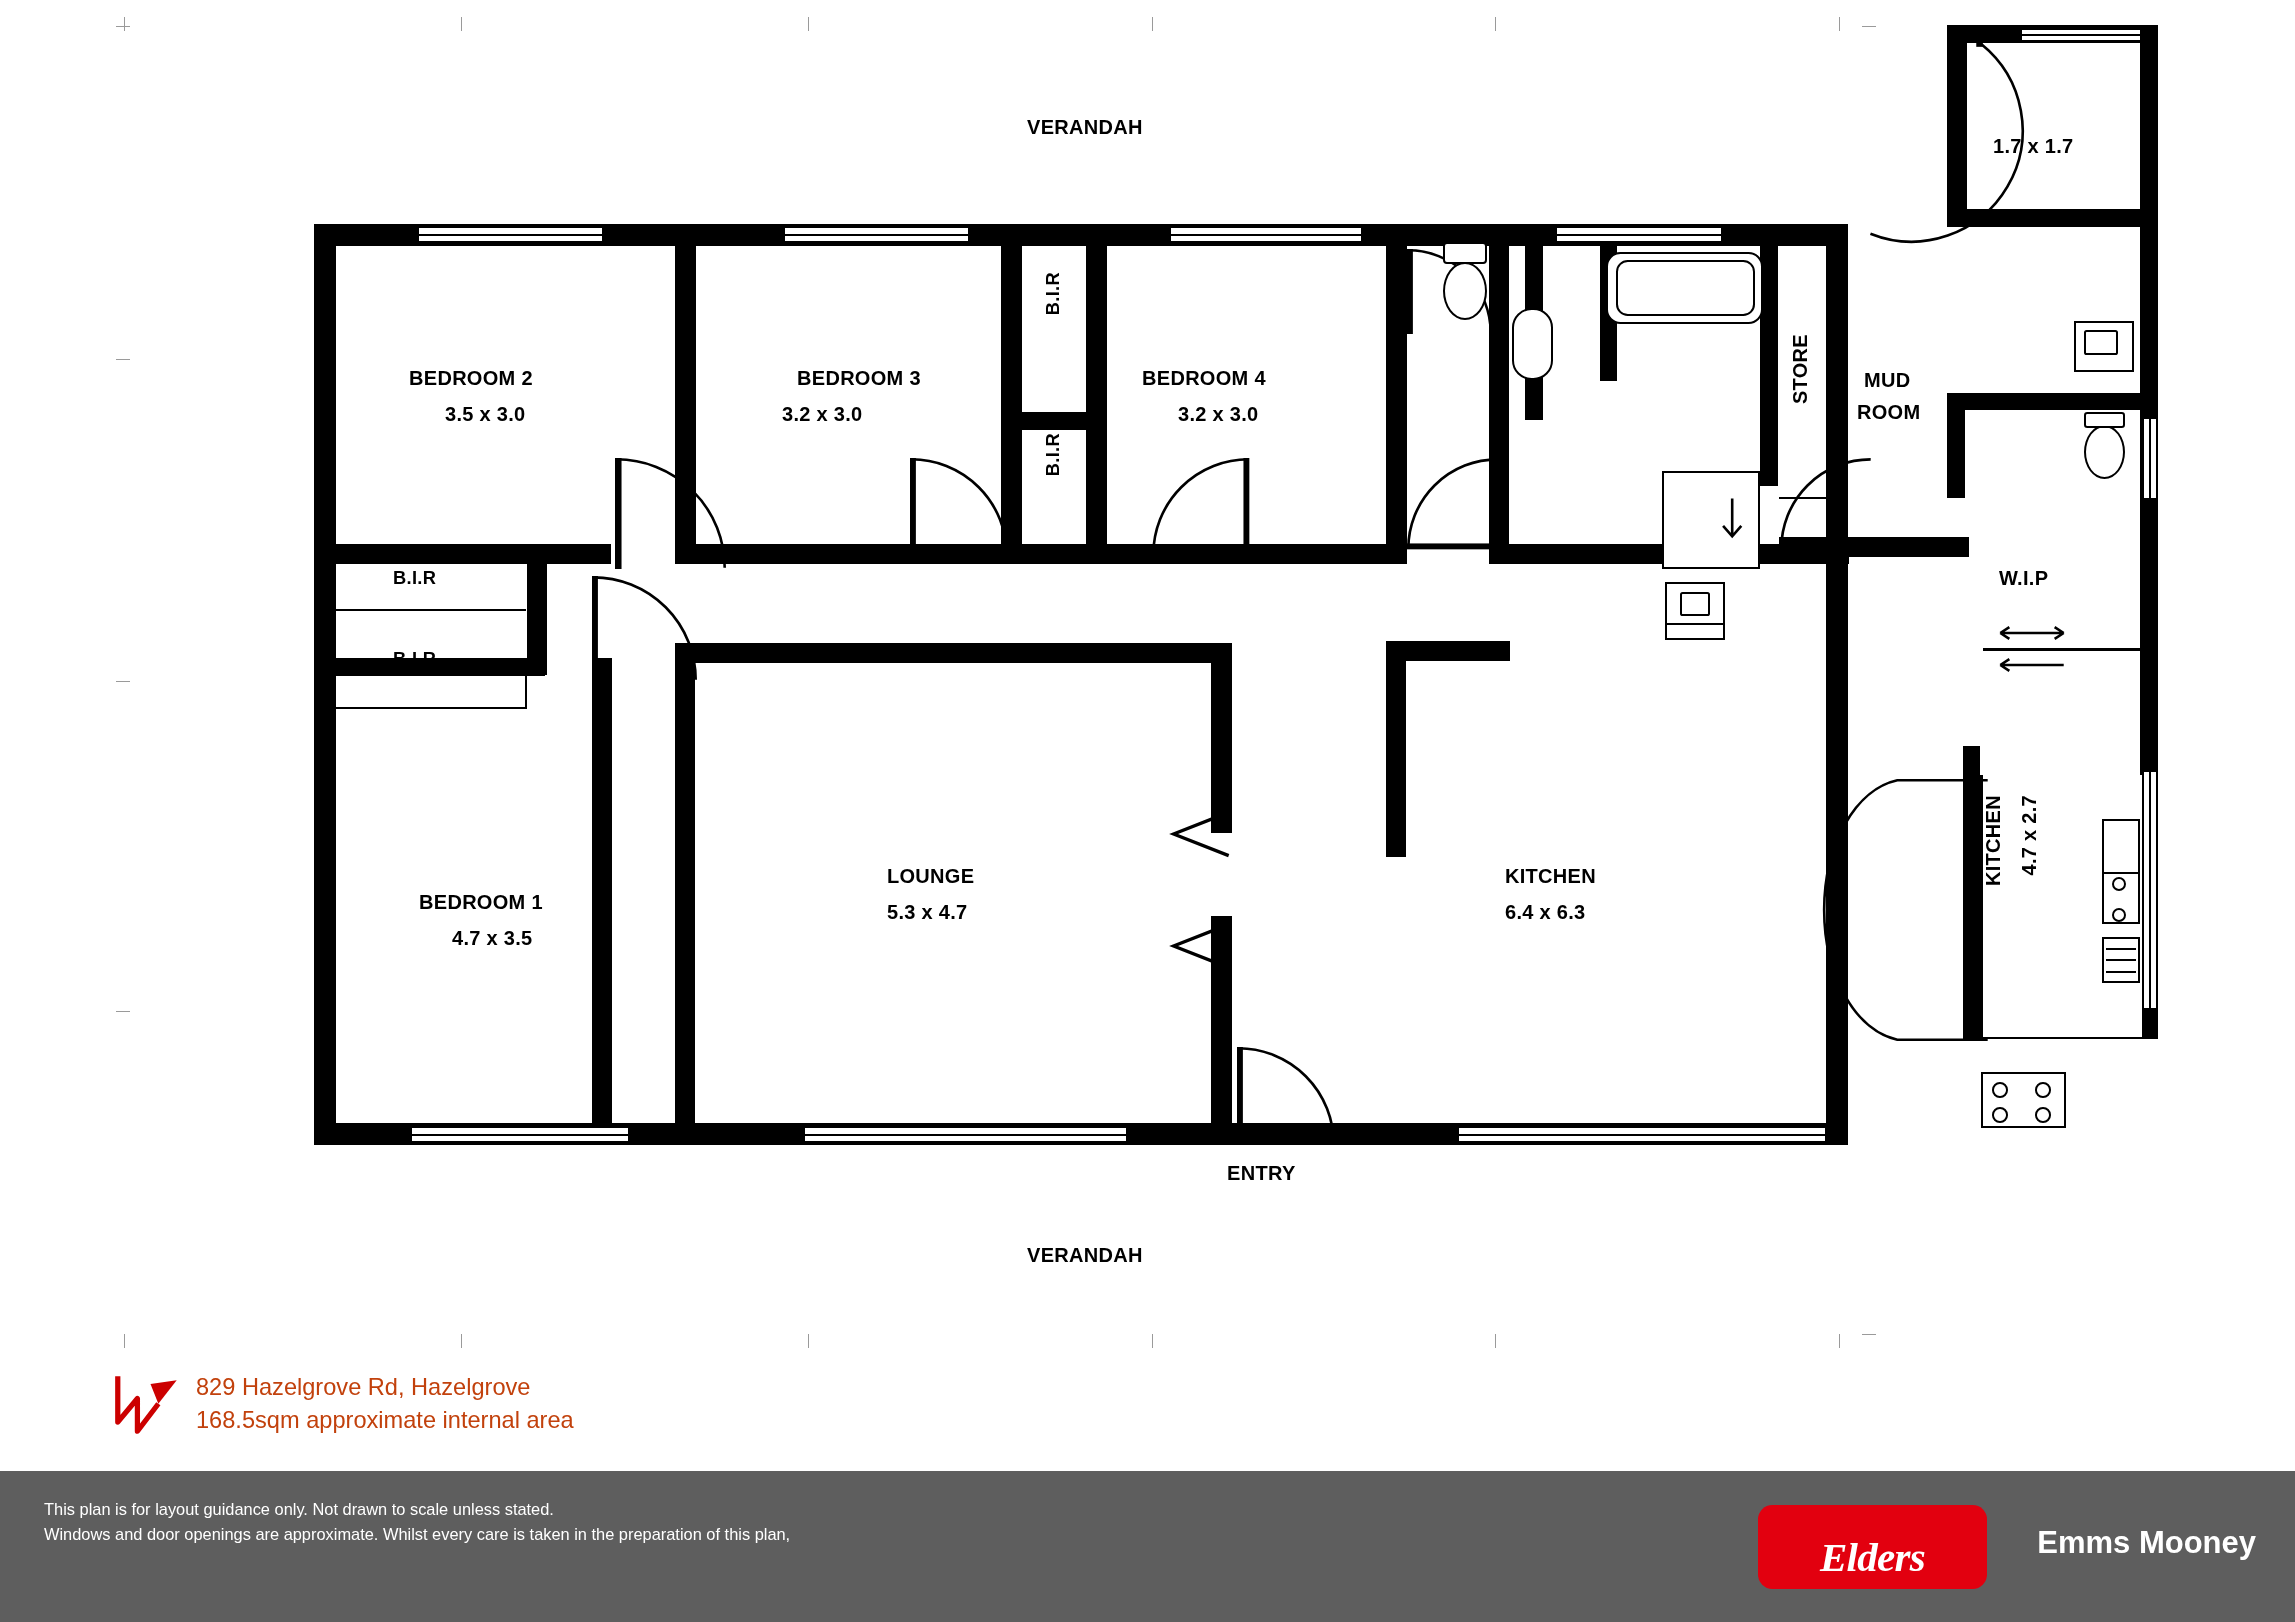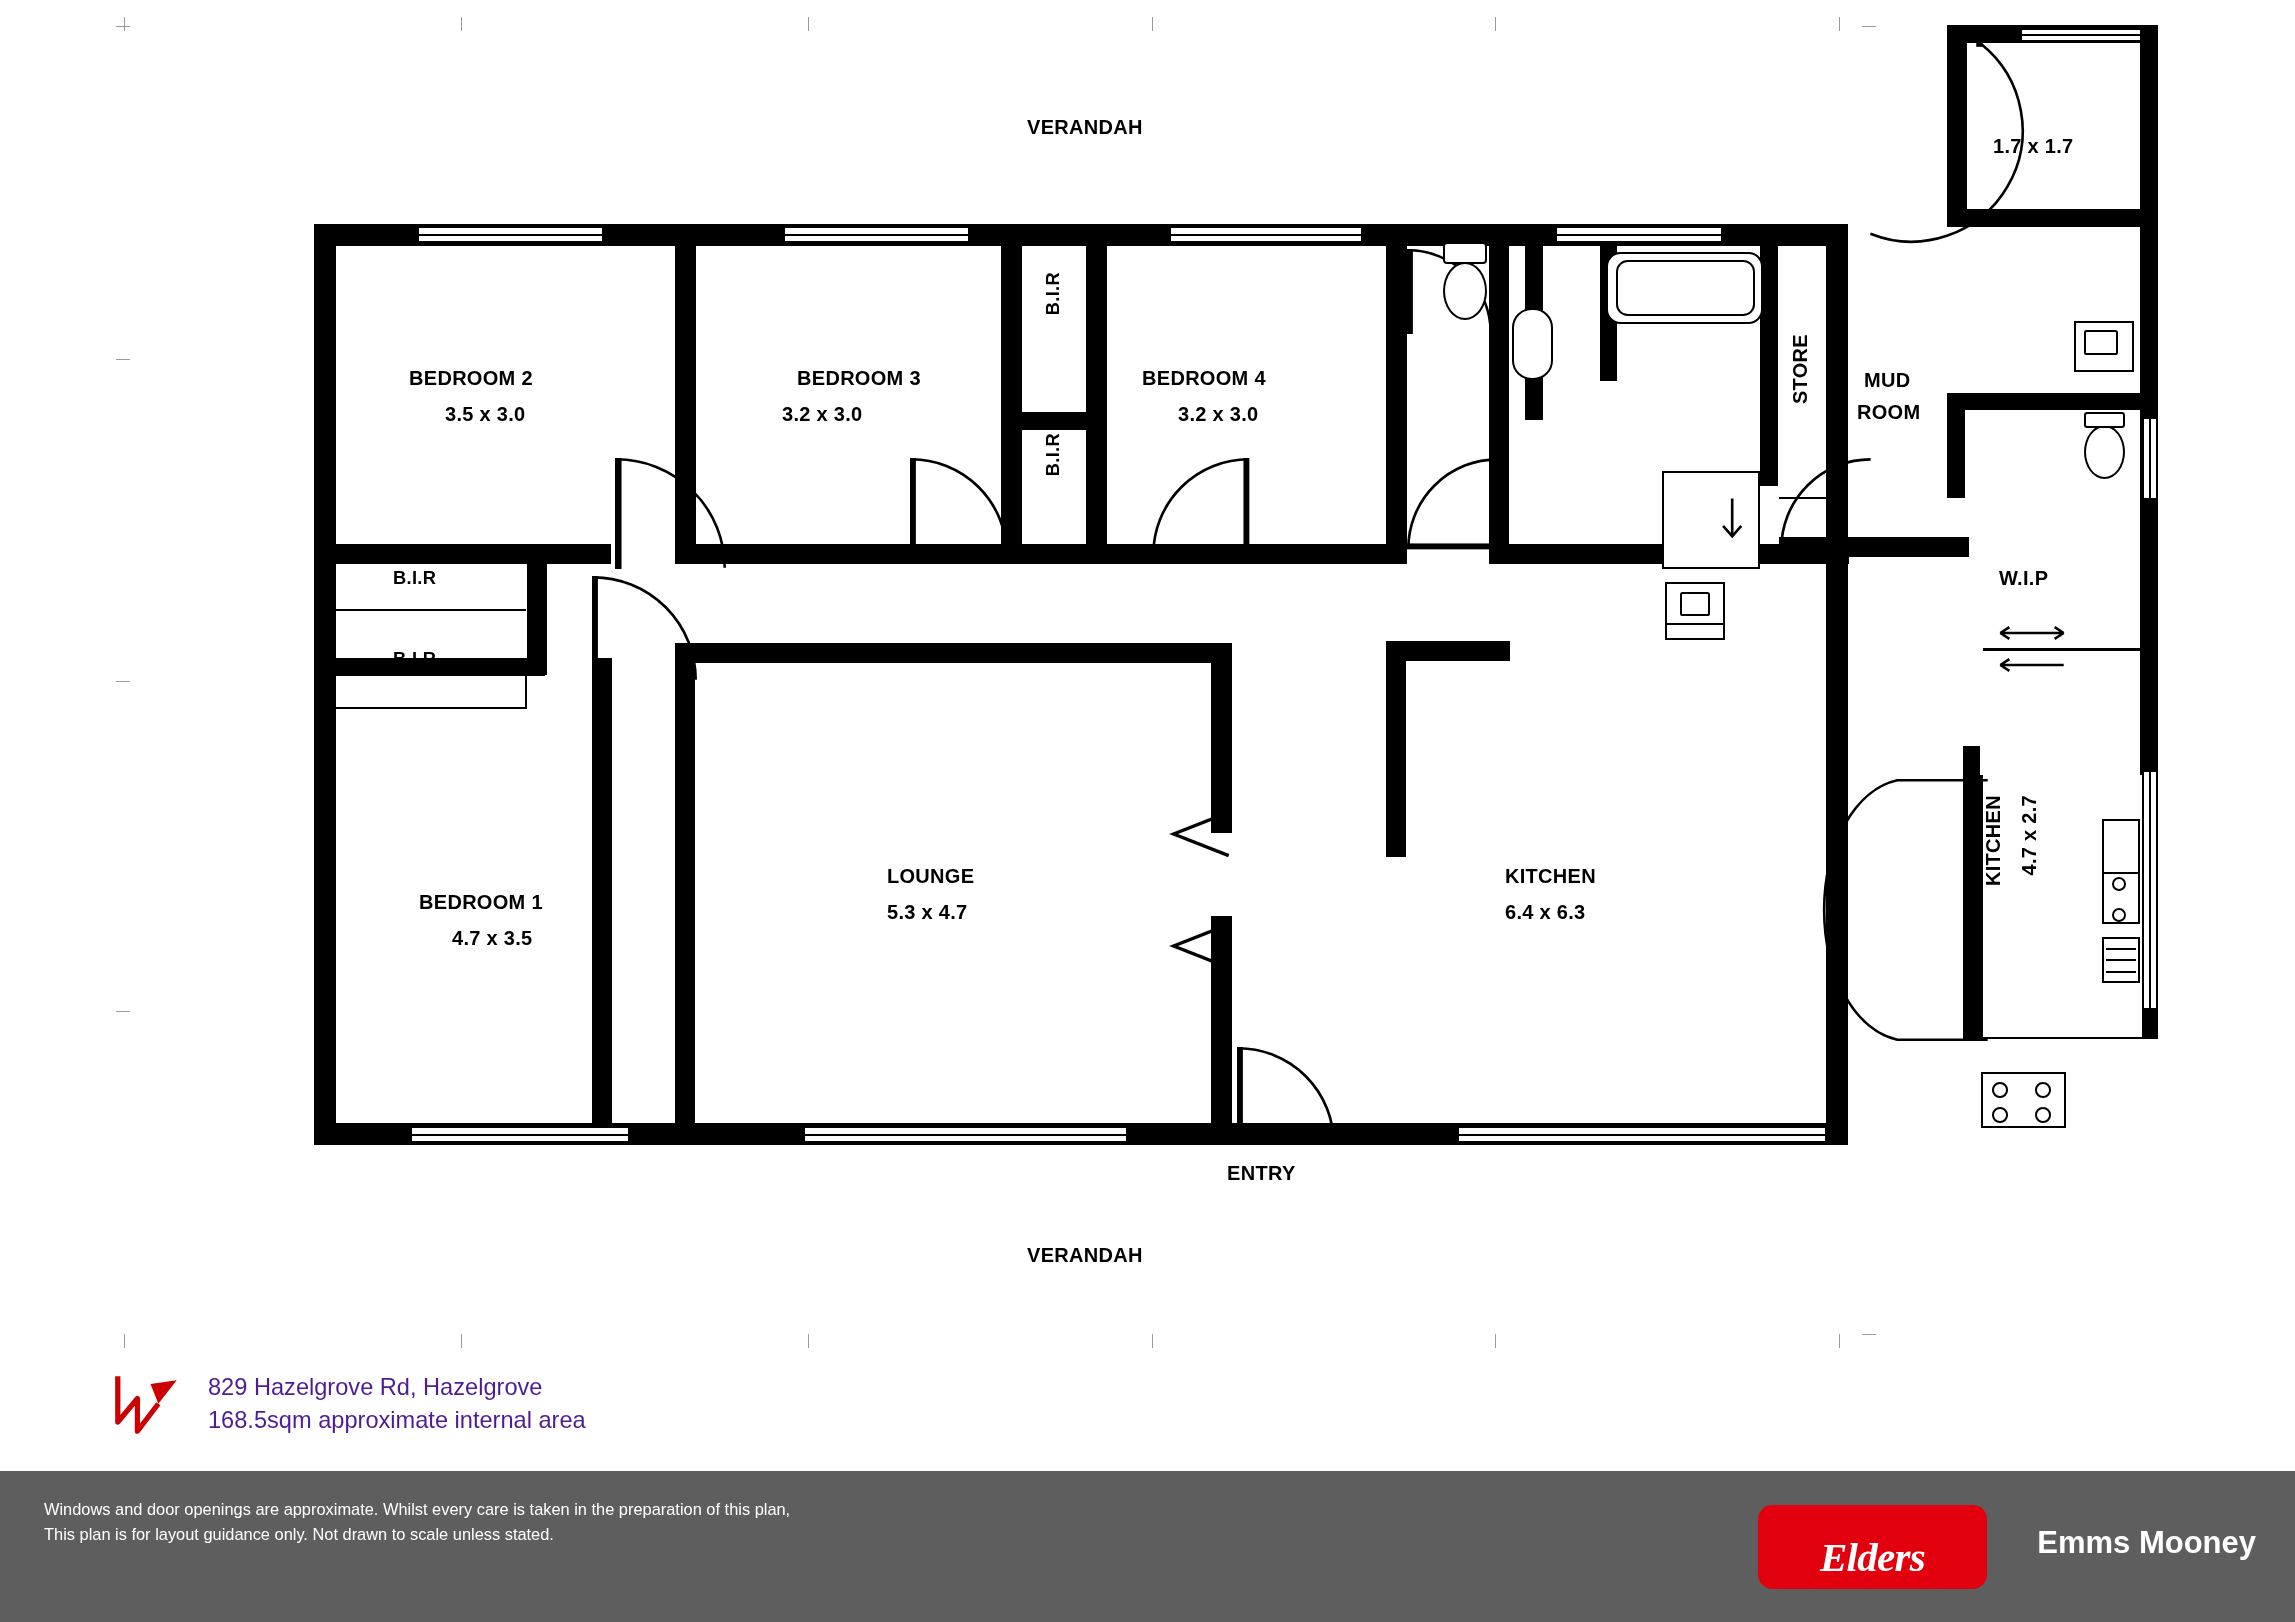--- a/index.html
+++ b/index.html
@@ -29,21 +29,21 @@
   .door svg{display:block;overflow:visible;}
 
   
   .fix{position:absolute;border:2px solid #000;box-sizing:border-box;background:#fff;}
   .fix-r{border-radius:9.2px;}
   .fix-oval{border-radius:50%;}
 
   
   #footer-bar{position:absolute;left:0;top:1471px;width:2295px;height:152px;background:#5e5e5e;}
   #disclaimer{position:absolute;left:44px;top:1497px;color:#fff;font-size:16.4px;line-height:1.55;font-family:"Liberation Sans",sans-serif;}
-  #addr-block{position:absolute;left:208px;top:1371px;color:#4c1d95;font-size:23.6px;line-height:1.38;font-family:"Liberation Sans",sans-serif;}
+  #addr-block{position:absolute;left:196px;top:1371px;color:#c2410c;font-size:23.6px;line-height:1.38;font-family:"Liberation Sans",sans-serif;}
   #north{position:absolute;left:111px;top:1371px;width:79px;height:72px;}
 
   #elders-logo{position:absolute;right:308px;top:1505px;width:229px;height:84px;background:#e2000f;border-radius:14.4px;display:flex;align-items:center;justify-content:center;}
   #elders-logo span{color:#fff;font-size:41px;font-weight:bold;letter-spacing:-0.7px;font-family:"Liberation Serif",serif;font-style:italic;margin-top:20px;}
   #agency-name{position:absolute;right:39px;top:1525px;color:#fff;font-size:31px;font-weight:bold;font-family:"Liberation Sans",sans-serif;}
 </style>
 </head>
 <body>
 
 <div id="plan">
@@ -305,22 +305,22 @@
     </svg>
   </div>
 
   <div id="addr-block">
     <div>829 Hazelgrove Rd, Hazelgrove</div>
     <div>168.5sqm approximate internal area</div>
   </div>
 
   <div id="footer-bar"></div>
   <div id="disclaimer">
+    <div>This plan is for layout guidance only. Not drawn to scale unless stated.</div>
     <div>Windows and door openings are approximate. Whilst every care is taken in the preparation of this plan,</div>
-    <div>This plan is for layout guidance only. Not drawn to scale unless stated.</div>
   </div>
   <div id="elders-logo">
     <span>Elders</span>
   </div>
   <div id="agency-name">Emms Mooney</div>
 
 </div>
 
 
 </body></html>

